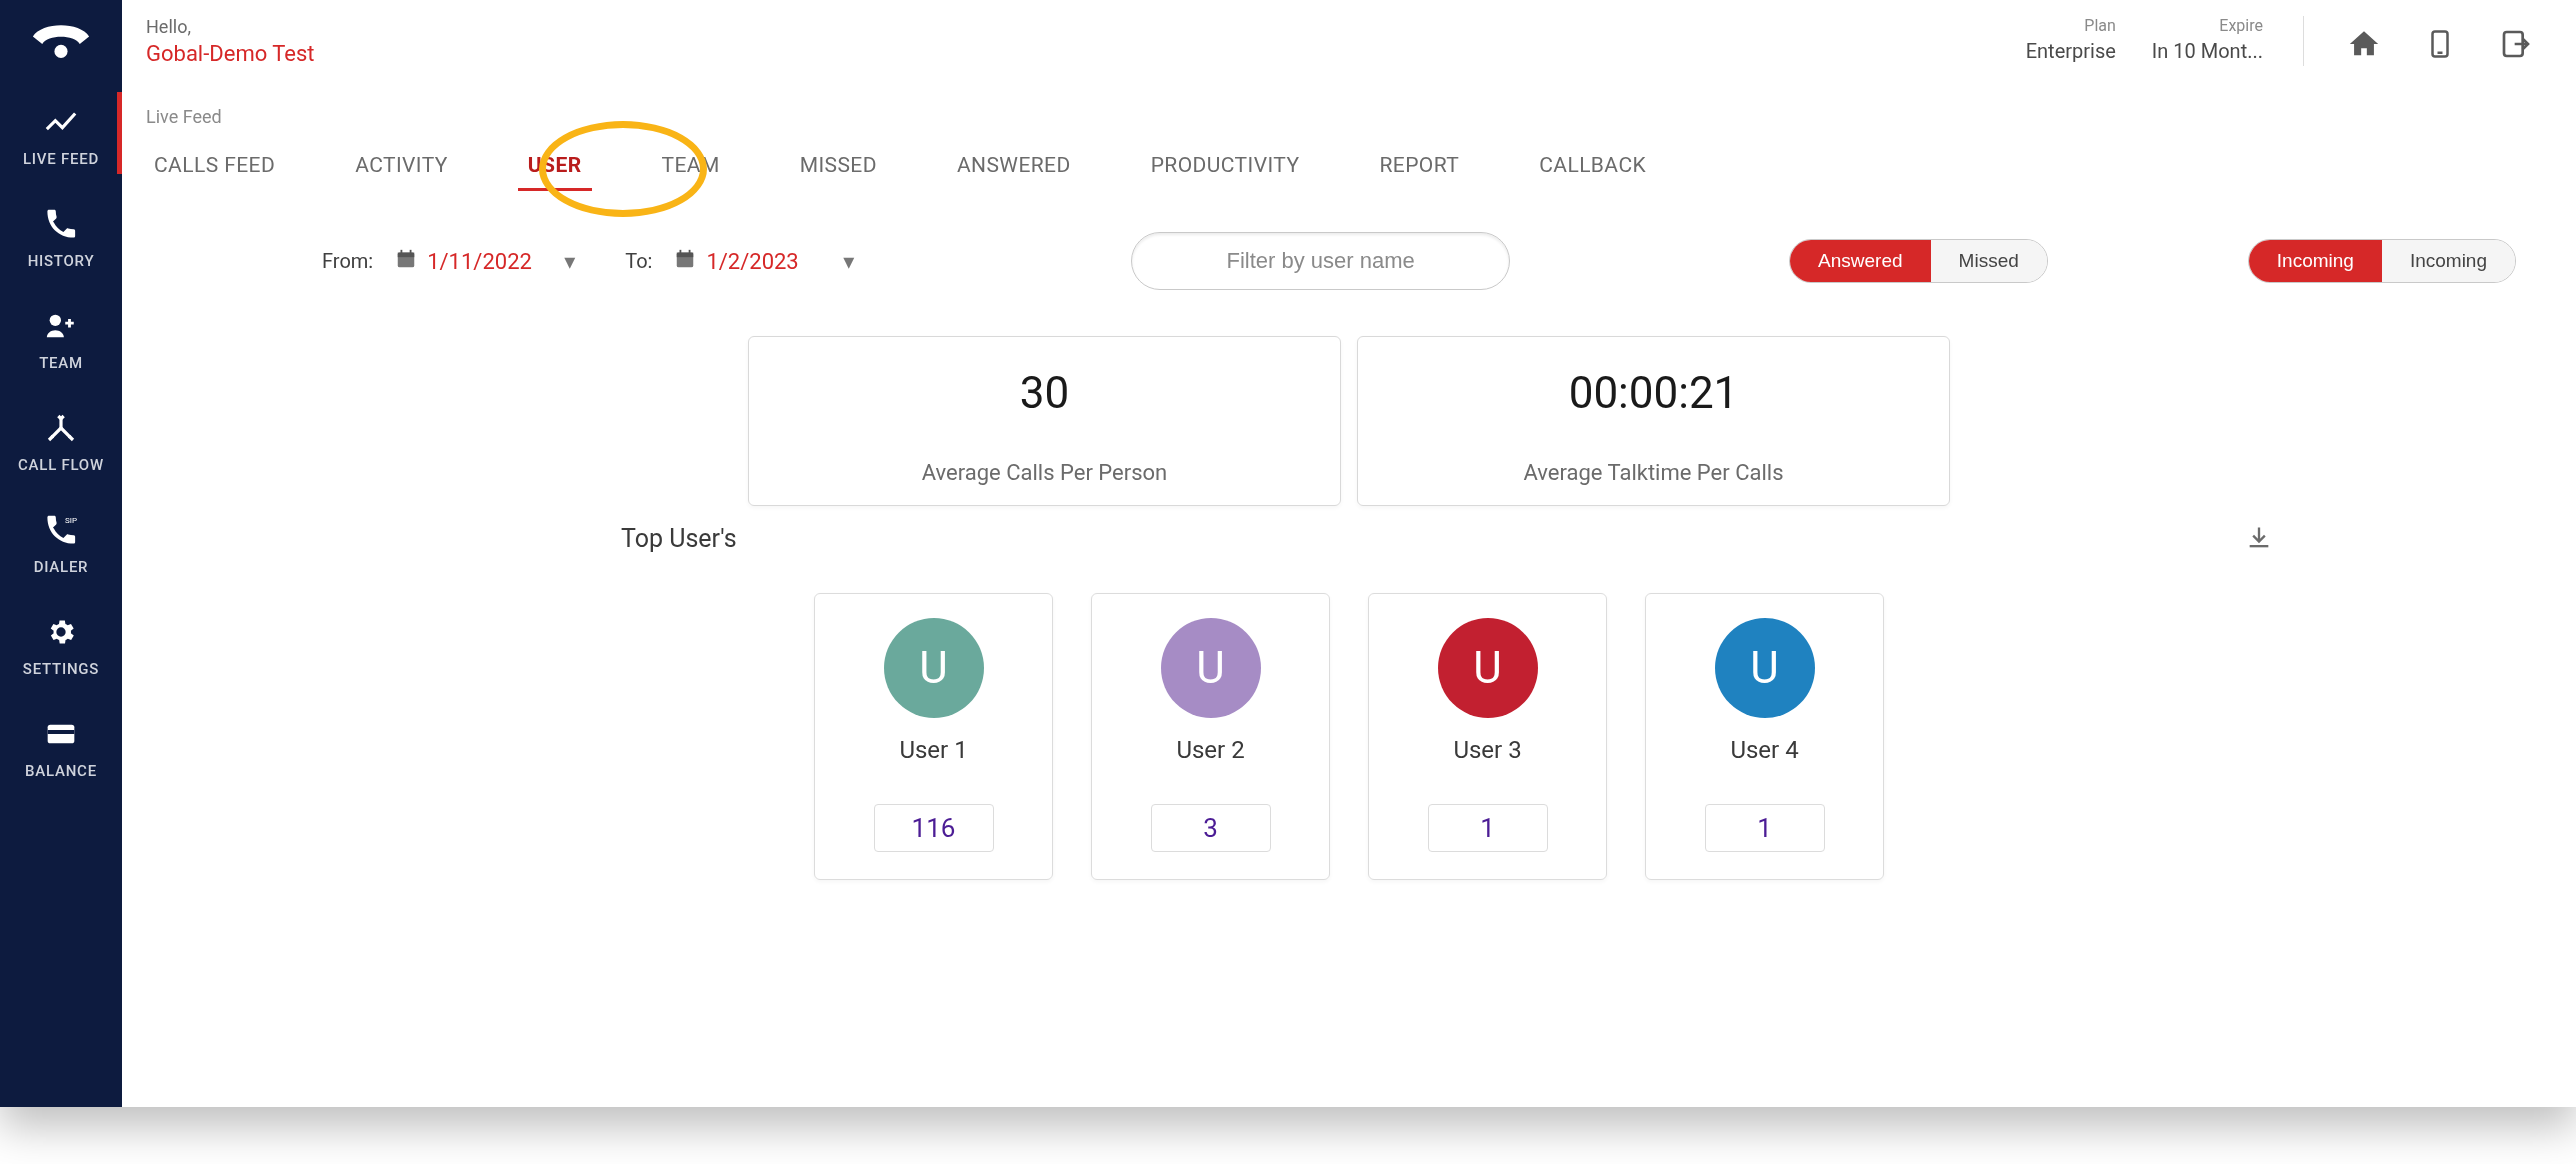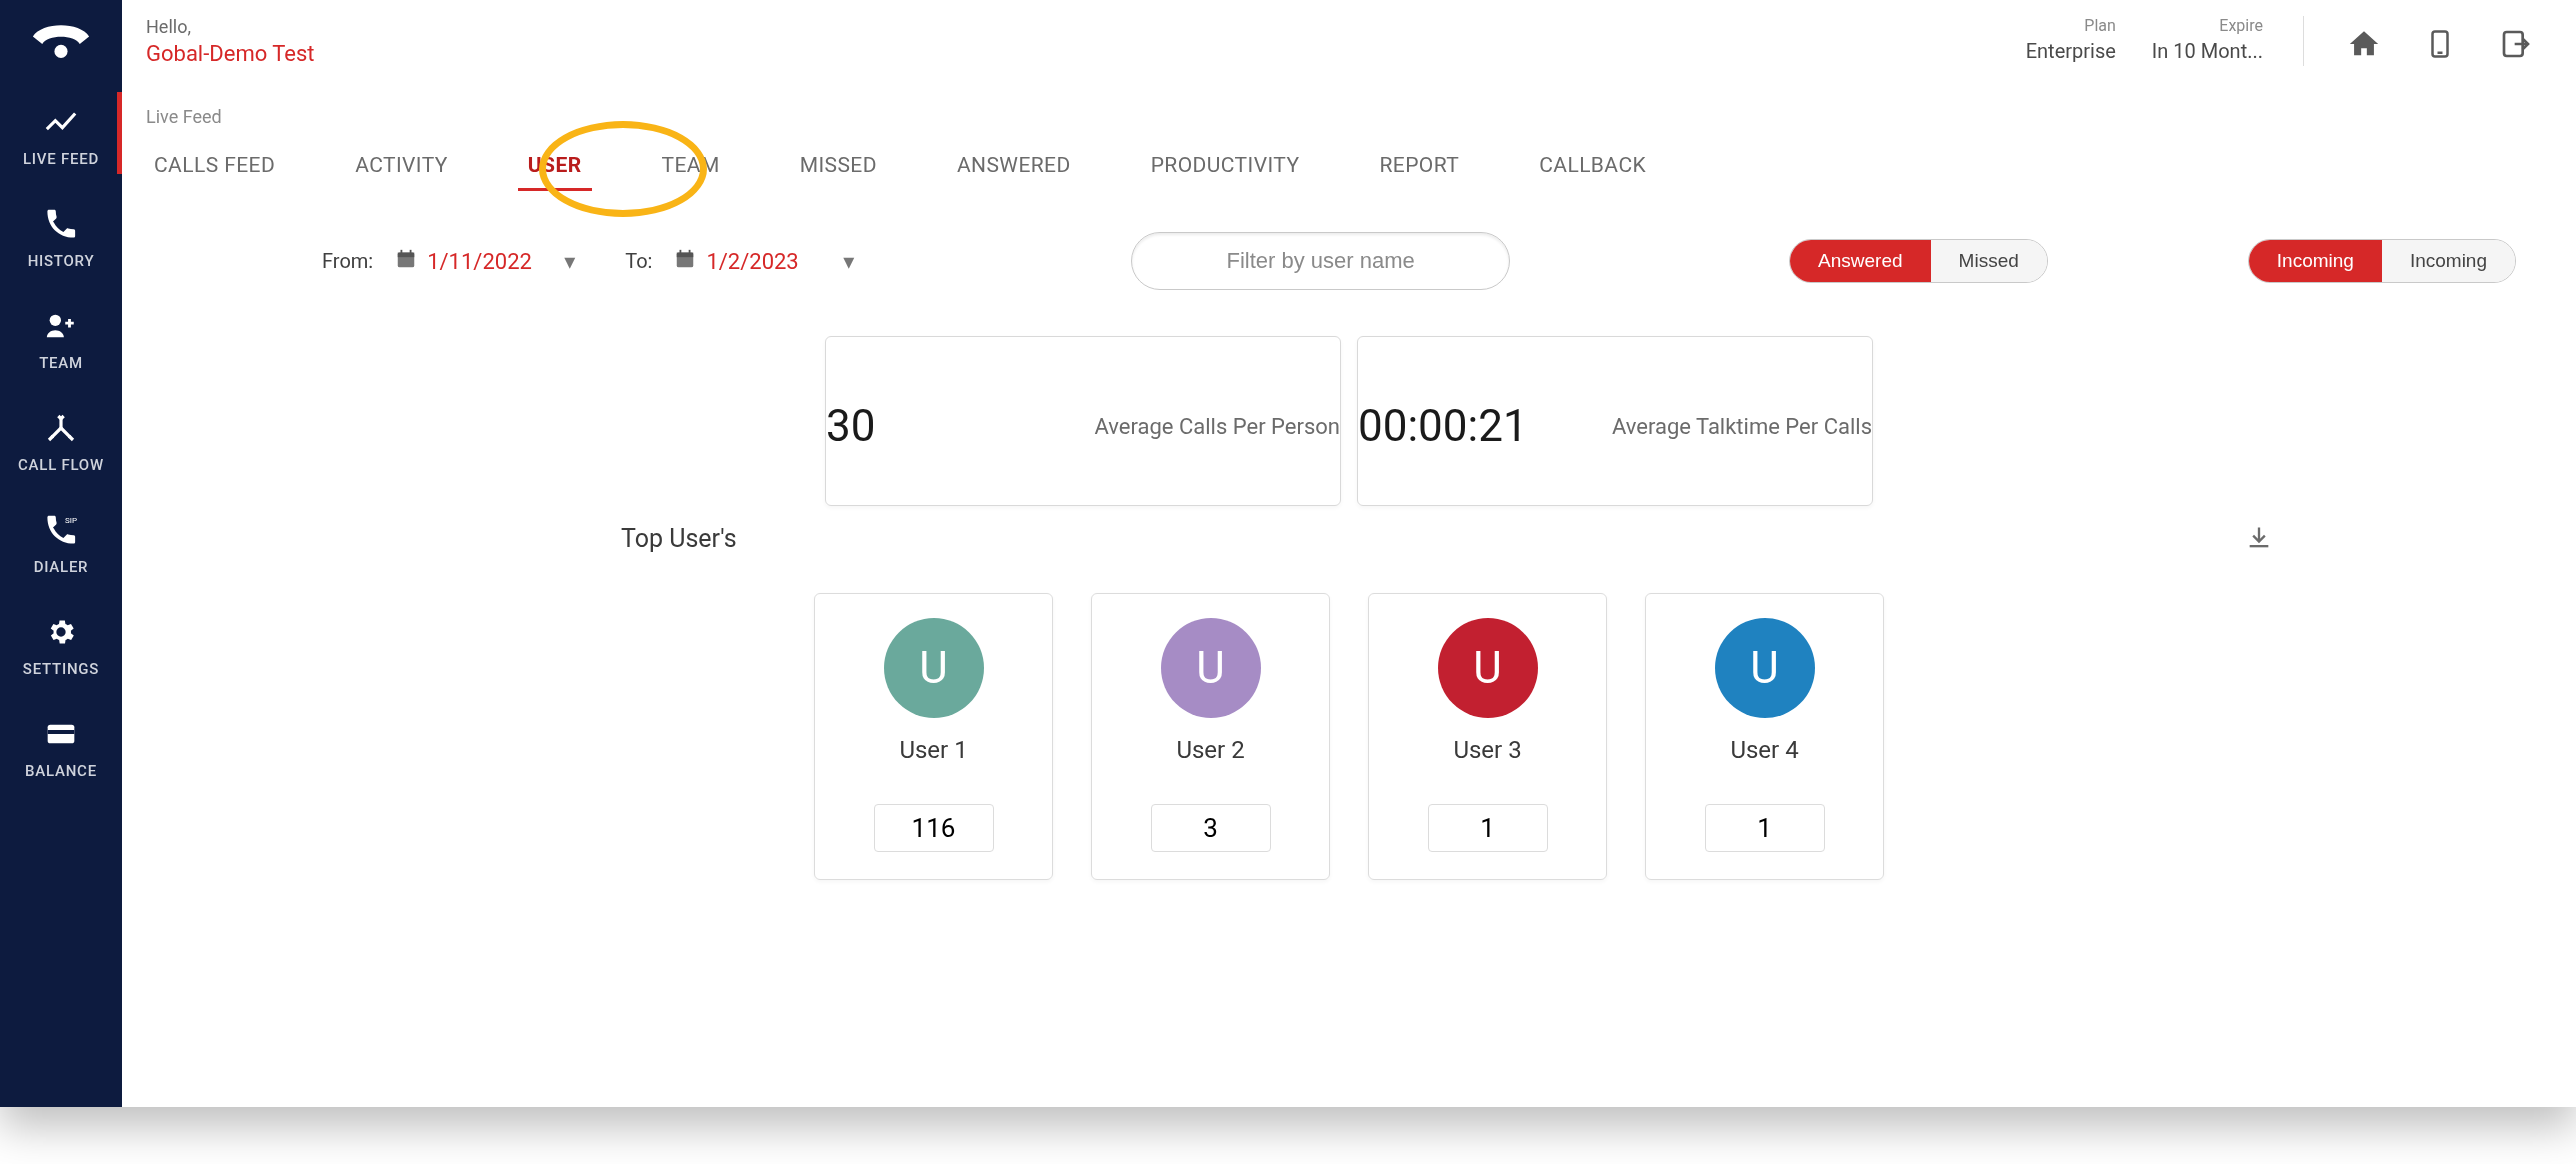--- a/index.html
+++ b/index.html
@@ -51,36 +51,36 @@
   .search input { flex:1; border:none; outline:none; background:transparent; font-size:22px; text-align:center; color:#6b6b6b; }
   .search input::placeholder { color:#8a8a8a; }
 
   .toggle { display:flex; border:1px solid #c9c9c9; border-radius:24px; height:44px; overflow:hidden; background:#fff; }
   .toggle button { border:none; background:#f5f5f5; font-size:19px; color:#444; padding:0 28px; cursor:pointer; }
   .toggle button.on { background:#d62828; color:#fff; }
   .toggles-wrap { display:flex; gap:200px; align-items:center; margin-left:20px; }
 
   
   .metrics { display:flex; gap:16px; justify-content:center; margin-top:46px; }
-  .metric { width:516px; height:170px; border:1px solid #d9d9d9; border-radius:6px; box-shadow:0 2px 4px rgba(0,0,0,.04); display:flex; flex-direction:row; align-items:center; justify-content:space-between; padding:30px 0 20px; }
+  .metric { width:593px; height:170px; border:1px solid #d9d9d9; border-radius:6px; box-shadow:0 2px 4px rgba(0,0,0,.04); display:flex; flex-direction:column; align-items:center; justify-content:space-between; padding:30px 0 20px; }
   .metric .val { font-size:44px; color:#1a1a1a; }
   .metric .lbl { font-size:22px; color:#6b6b6b; }
 
   
   .topusers { margin-top:18px; padding:0 359px 0 359px; position:relative; }
   .topusers-head { display:flex; align-items:center; margin-bottom:40px; }
   .topusers-head .title { font-size:25px; color:#3a3a3a; margin-left:140px; }
   .dl-btn { position:absolute; right:299px; top:-4px; width:36px; height:36px; color:#6b6b6b; cursor:pointer; display:flex; align-items:center; justify-content:center; }
 
   .user-grid { display:flex; gap:38px; justify-content:center; }
   .user-card { width:239px; height:287px; border:1px solid #dcdcdc; border-radius:6px; box-shadow:0 2px 4px rgba(0,0,0,.04); display:flex; flex-direction:column; align-items:center; padding-top:24px; }
   .avatar { width:100px; height:100px; border-radius:50%; display:flex; align-items:center; justify-content:center; color:#fff; font-size:44px; }
   .avatar.c0{background:#6aa99c;} .avatar.c1{background:#a68cc5;} .avatar.c2{background:#c22030;} .avatar.c3{background:#1f82c0;}
   .uname { font-size:24px; color:#3a3a3a; margin-top:18px; }
-  .count-box { width:120px; height:48px; border:1px solid #dcdcdc; border-radius:4px; display:flex; align-items:center; justify-content:center; color:#000000; font-size:26px; margin-top:40px; }
+  .count-box { width:120px; height:48px; border:1px solid #dcdcdc; border-radius:4px; display:flex; align-items:center; justify-content:center; color:#4c1d95; font-size:26px; margin-top:40px; }
 </style>
 </head>
 <body>
 
 <div class="app">
 
   <aside class="sidebar">
     <div class="logo">
       <svg viewBox="0 0 64 40" width="60" height="40" fill="#fff">
         <path d="M2 14c10-16 50-16 60 0l-10 8c-6-10-34-10-40 0z"></path>

